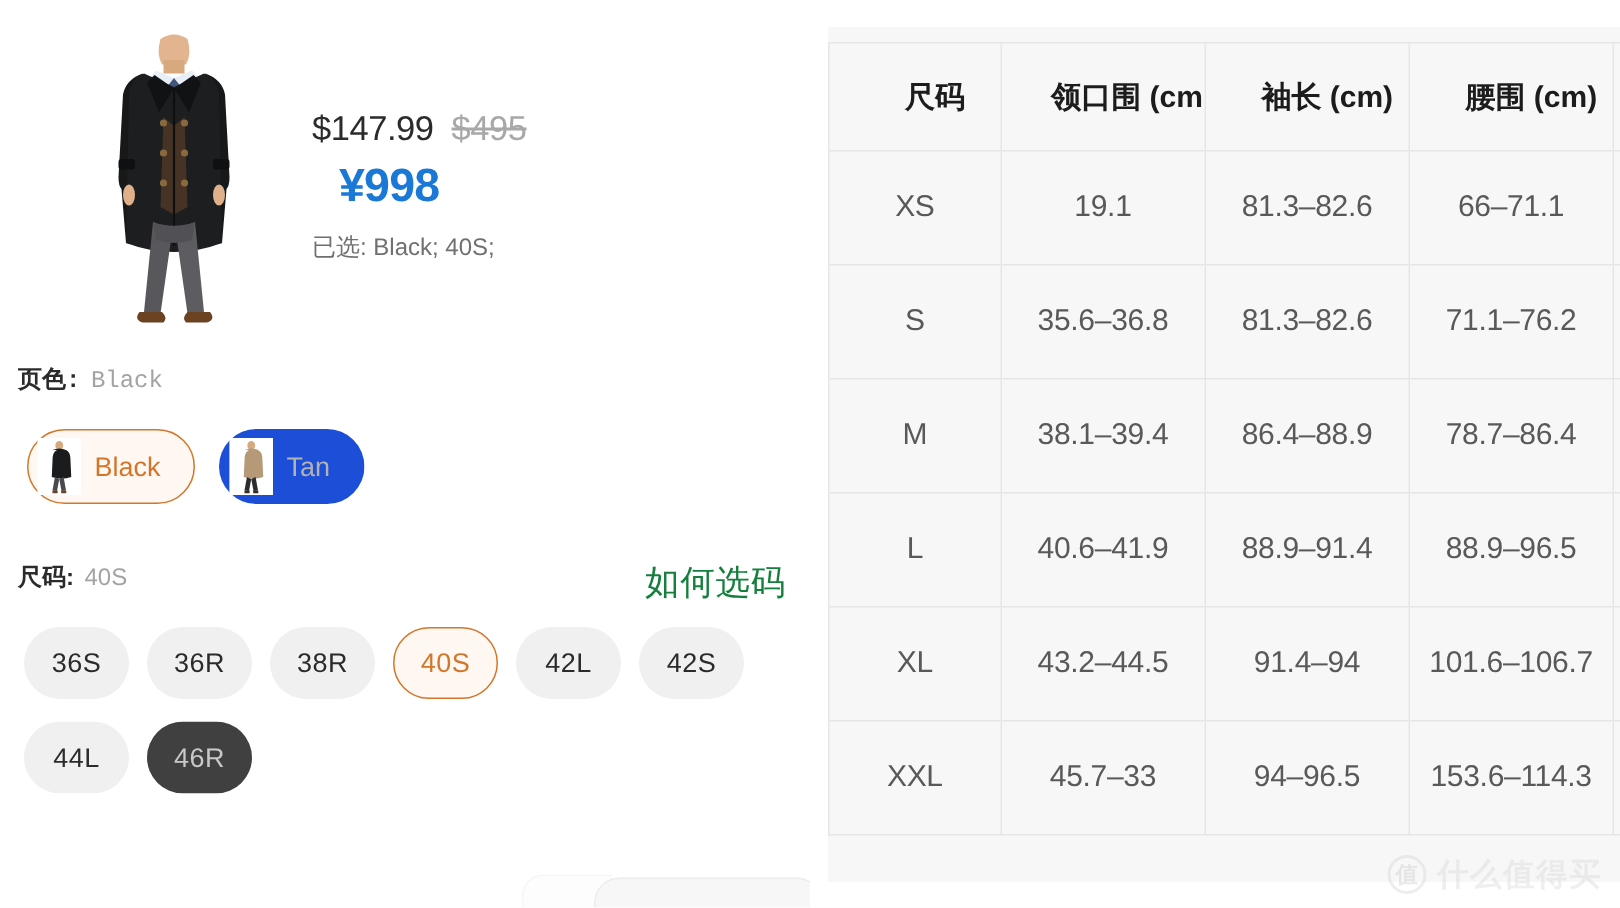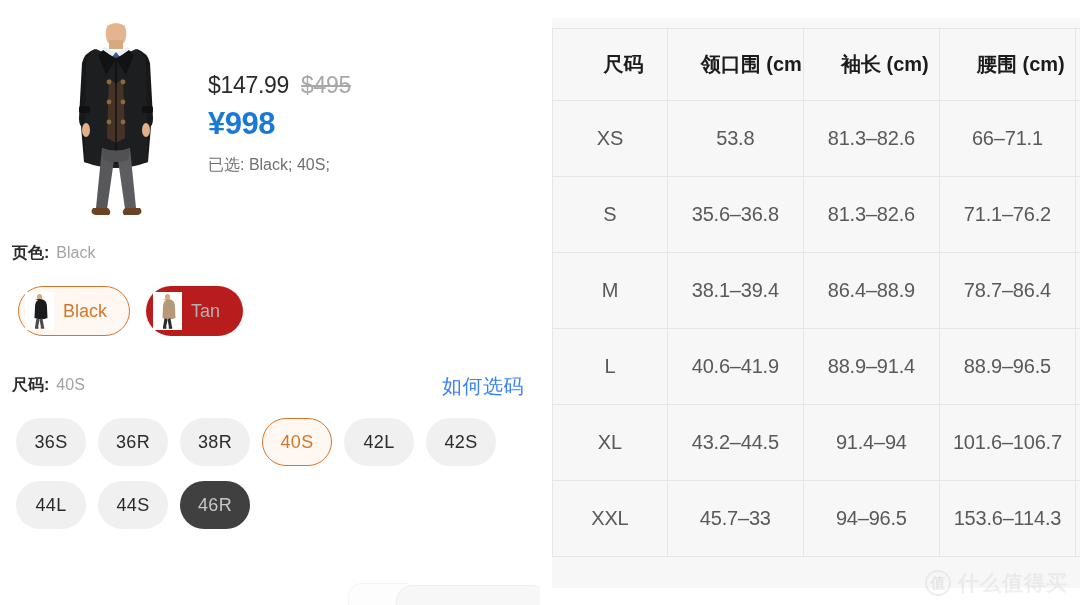--- a/index.html
+++ b/index.html
@@ -29,50 +29,50 @@
   .price-line1 { white-space: nowrap; line-height: 1; }
   .price-current {
     font-size: 23px; color: #2b2b2b; letter-spacing: -0.3px;
   }
   .price-original {
     font-size: 23px; color: #a8a8a8; text-decoration: line-through;
     margin-left: 12px; letter-spacing: -0.3px;
   }
   .price-cny {
     margin-top: 11px; font-size: 31px; font-weight: bold; color: #1a78d6;
-    letter-spacing: -0.5px; line-height: 1;
+    letter-spacing: -0.5px; line-height: 1; margin-left: 18px;
   }
   .selected-line {
     margin-top: 16px; font-size: 16px; color: #707070; letter-spacing: 0px;
   }
 
   
   .opt-label-row { position: absolute; font-size: 16px; white-space: nowrap; }
   .opt-label-cn { font-weight: bold; color: #2b2b2b; }
   .opt-label-val { color: #a3a3a3; margin-left: 7px; font-weight: normal; }
 
-  .color-label { left: 12px; top: 243px; }
+  .color-label { left: 12px; top: 243px; font-family: Liberation Mono, monospace; }
   .color-row { position: absolute; left: 18px; top: 286px; display: flex; gap: 16px; }
 
   .color-chip {
     display: flex; align-items: center; height: 50px; border-radius: 26px;
     padding: 0 22px 0 6px; gap: 9px;
   }
   .color-chip.selected { background: #fff8f2; border: 1.6px solid #d4762a; }
-  .color-chip.muted { background: #b91c1c; border: 1.6px solid transparent; }
+  .color-chip.muted { background: #1d4ed8; border: 1.6px solid transparent; }
   .chip-thumb { width: 29px; height: 38px; background: #fff; border-radius: 2px; flex: none; }
   .chip-thumb svg { display: block; width: 29px; height: 38px; }
   .chip-text { font-size: 18px; letter-spacing: 0px; }
   .color-chip.selected .chip-text { color: #d4762a; }
   .color-chip.muted .chip-text { color: #b2b2b2; }
 
   
   .size-label { left: 12px; top: 375px; }
   .size-guide-link {
-    position: absolute; right: 16px; top: 373px; font-size: 20px; color: #3b82f6;
+    position: absolute; right: 16px; top: 373px; font-size: 23px; color: #15803d;
     letter-spacing: 0.5px;
   }
   .size-grid {
     position: absolute; left: 16px; top: 418px; width: 520px;
     display: flex; flex-wrap: wrap; gap: 15px 12px;
   }
   .size-chip {
     width: 70px; height: 48px; border-radius: 24px; background: #f0f0f0;
     display: flex; align-items: center; justify-content: center;
     font-size: 18px; color: #2b2b2b; border: 1.6px solid transparent;
@@ -237,21 +237,20 @@
     <div class="size-guide-link">如何选码</div>
 
     <div class="size-grid">
       <div class="size-chip">36S</div>
       <div class="size-chip">36R</div>
       <div class="size-chip">38R</div>
       <div class="size-chip selected">40S</div>
       <div class="size-chip">42L</div>
       <div class="size-chip">42S</div>
       <div class="size-chip">44L</div>
-      <div class="size-chip">44S</div>
       <div class="size-chip disabled">46R</div>
     </div>
 
     <div class="cut-button-left"></div>
     <div class="cut-button"></div>
   </div>
 
   <div class="table-panel">
     <div class="table-topstrip"></div>
 
@@ -268,21 +267,21 @@
           <th>尺码</th>
           <th>领口围 (cm</th>
           <th>袖长 (cm)</th>
           <th>腰围 (cm)</th>
           <th></th>
         </tr>
       </thead>
       <tbody>
         <tr>
           <td class="sz">XS</td>
-          <td>53.8</td>
+          <td>19.1</td>
           <td>81.3–82.6</td>
           <td>66–71.1</td>
           <td></td>
         </tr>
         <tr>
           <td class="sz">S</td>
           <td>35.6–36.8</td>
           <td>81.3–82.6</td>
           <td>71.1–76.2</td>
           <td></td>

